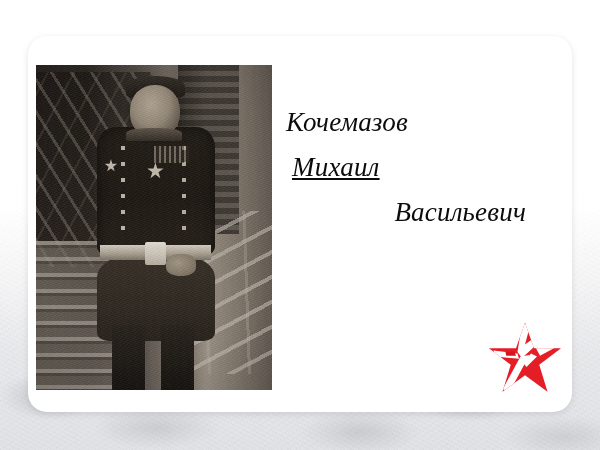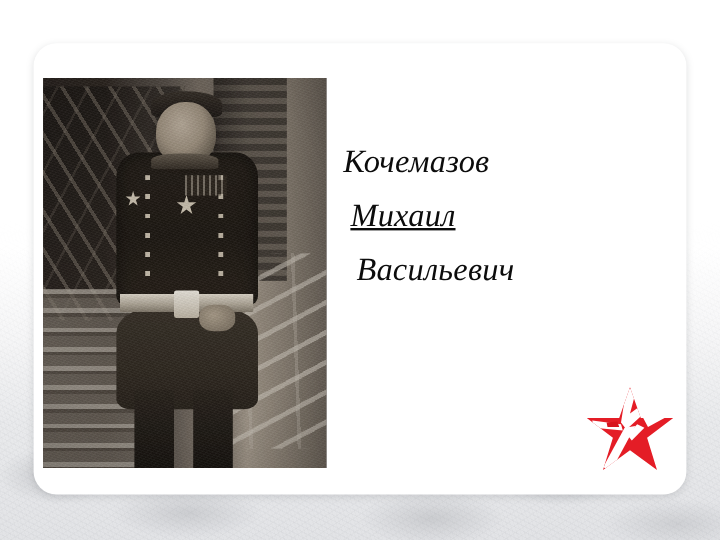--- a/index.html
+++ b/index.html
@@ -202,34 +202,34 @@
     opacity: .30;
     background-image:
       repeating-linear-gradient(19deg, rgba(255,255,255,.10) 0 1px, rgba(0,0,0,.07) 1px 2px),
       repeating-linear-gradient(-41deg, rgba(255,255,255,.07) 0 1px, rgba(0,0,0,.06) 1px 3px);
   }
 
   
   #name-block {
     position: absolute;
     left: 286px;
-    top: 112px;
+    top: 100px;
     width: 240px;
   }
   .name-line {
     font-family: "Liberation Serif", serif;
     font-style: italic;
     font-size: 27px;
     line-height: 45px;
     color: #0c0c0c;
     white-space: nowrap;
     letter-spacing: .2px;
   }
   .name-line.indent-1 { padding-left: 6px; text-decoration: underline; }
-  .name-line.indent-2 { padding-left: 11px; }
+  .name-line.indent-2 { padding-left: 11px; text-align: right; }
 
   
   #star-emblem {
     position: absolute;
     left: 487px;
     top: 322px;
     width: 76px;
     height: 72px;
   }
   #star-emblem svg { display: block; width: 100%; height: 100%; }

